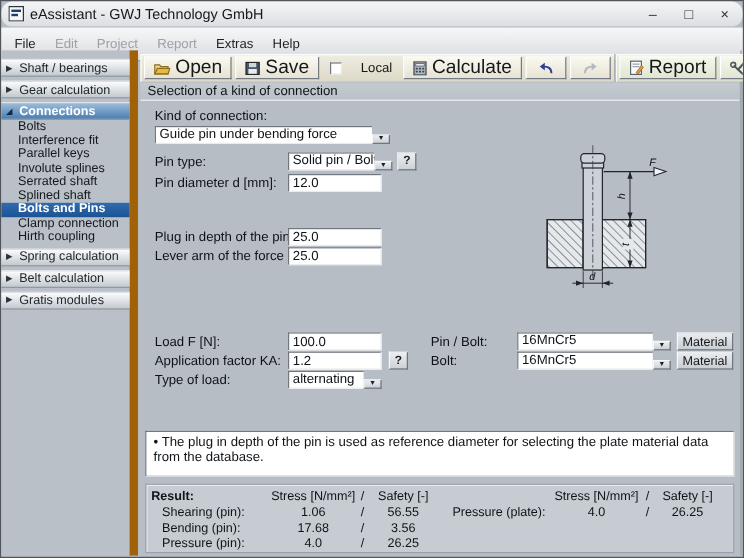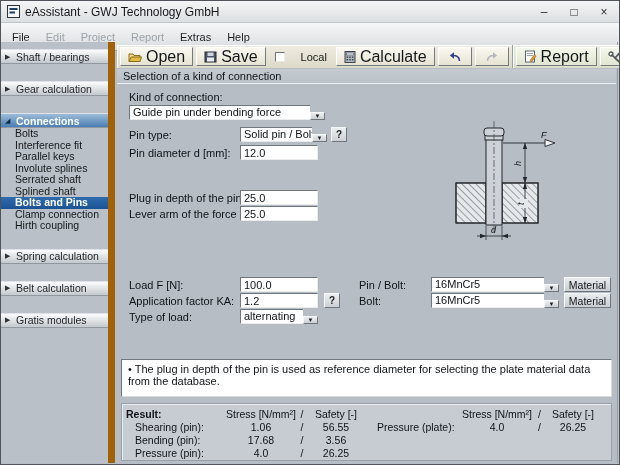--- a/index.html
+++ b/index.html
@@ -4,37 +4,37 @@
 <style>
   * { box-sizing: border-box; margin: 0; padding: 0; }
   body { font-family: "Liberation Sans", "DejaVu Sans", sans-serif; background: #808archive0; }
   body { background: #8a9098; }
   .window { position: relative; width: 620px; height: 465px; background: #b6bdc5;
             border: 1px solid #4f555b; overflow: hidden; }
 
   
   .titlebar { position: absolute; left: 0; top: 0; right: 0; height: 22px;
               background: linear-gradient(#f4f5f6, #dcdfe2); display: flex; align-items: center;
-              padding-left: 6px; border-bottom: 1px solid #c2c6ca; }
+              padding-left: 6px; border-bottom: 1px solid #c2c6ca; border-radius: 10px; }
   .title-text { font-size: 12px; color: #16191c; margin-left: 5px; }
   .win-controls { margin-left: auto; display: flex; height: 100%; }
   .win-btn { width: 30px; display: flex; align-items: center; justify-content: center;
              font-size: 12px; color: #2d3136; }
 
   
   .menubar { position: absolute; top: 22px; left: 0; right: 0; height: 28px;
              background: linear-gradient(#f6f7f8, #d9dcdf); border-bottom: 1px solid #9ba1a7;
              display: flex; align-items: center; padding: 0 3px; }
   .menu-item { padding: 0 8px; font-size: 11px; color: #1c2024; }
   .menu-item.disabled { color: #9ba2a9; }
 
   
   .sidebar { position: absolute; top: 41px; left: 0; width: 114px; bottom: 1px;
              background: #b9c0c7; border-right: 7px solid #a16207; padding-top: 7px; }
-  .side-header { height: 15px; font-size: 10.5px; color: #23282d; margin-top: 17px;
+  .side-header { height: 15px; font-size: 10.5px; color: #23282d; margin-top: 3px;
                  background: linear-gradient(#fbfcfd, #c3c9cf);
                  border-top: 1px solid #dfe2e6; border-bottom: 1px solid #9198a0;
                  padding-left: 4px; display: flex; align-items: center; gap: 4px; }
   .side-header:first-child { margin-top: 0; }
   .side-header .tri { font-size: 7px; color: #2c3237; width: 7px; flex: none; }
   .side-header.active { background: linear-gradient(#9dbcd9, #4a7eb3); color: #fff; font-weight: bold; }
   .side-header.active .tri { color: #0d2b4a; }
   .side-item { height: 11.5px; line-height: 11.5px; font-size: 10.5px; color: #14181c; padding-left: 14px; }
   .side-item.selected { background: linear-gradient(#2f6cae, #1c5294); color: #fff; font-weight: bold; }
 

